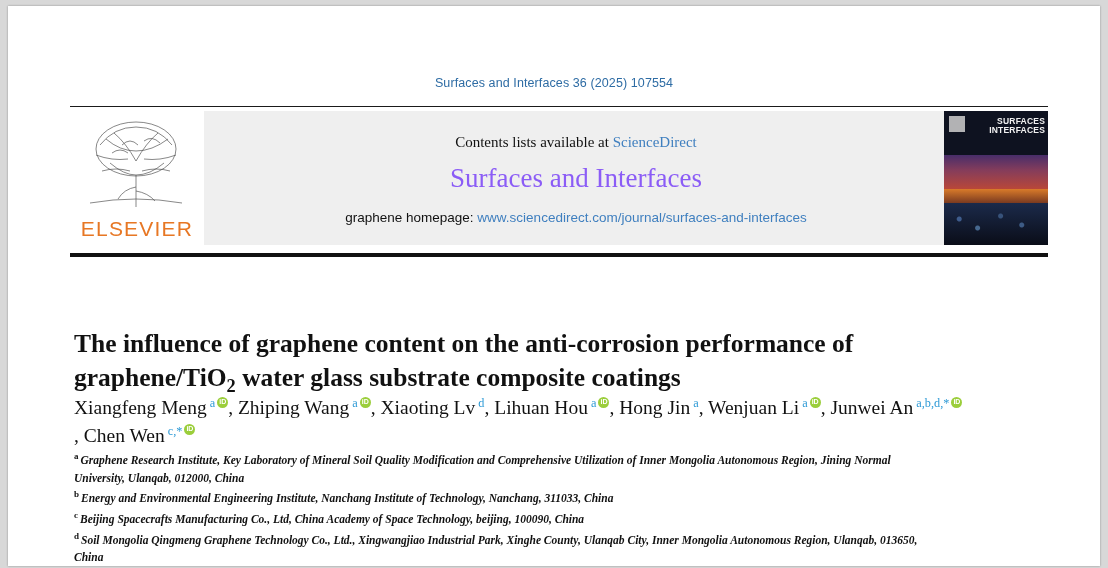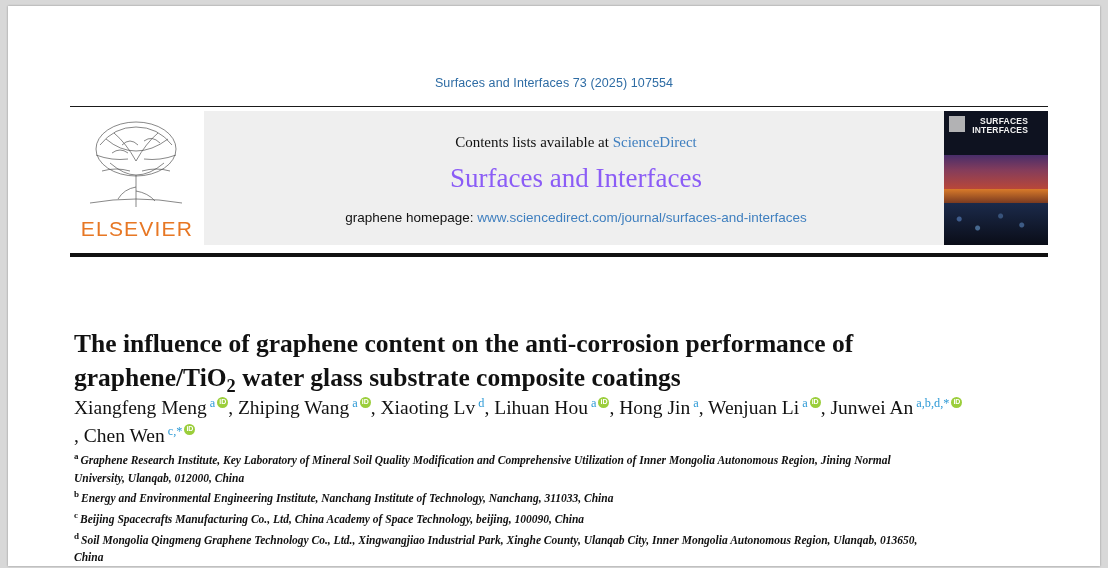--- a/index.html
+++ b/index.html
@@ -123,21 +123,21 @@
   }
   .cover-thumb {
     width: 104px;
     height: 134px;
     background: #0e1220;
     position: relative;
     overflow: hidden;
   }
   .cover-title {
     position: absolute;
-    right: 20px;
+    right: 3px;
     top: 6px;
     text-align: right;
     color: #f2f2f2;
     font-family: "Liberation Sans", sans-serif;
     font-size: 8.5px;
     font-weight: bold;
     line-height: 1.05;
     letter-spacing: 0.2px;
   }
   .cover-band1 {
@@ -254,21 +254,21 @@
     font-size: 9px;
     margin-right: 2px;
   }
   .aff-row { margin-bottom: 1px; }
 </style>
 </head>
 <body>
 
 <div class="page">
 
-  <div class="running-head">Surfaces and Interfaces 73 (2025) 107554</div>
+  <div class="running-head">Surfaces and Interfaces 36 (2025) 107554</div>
 
   <div class="masthead">
     <div class="masthead-inner">
 
       <div class="elsevier-cell">
         <svg class="elsevier-tree" viewBox="0 0 112 98">
           <g stroke="#555" stroke-width="0.7" fill="none">
             <ellipse cx="56" cy="34" rx="40" ry="27"></ellipse>
             <path d="M20 30 Q34 12 56 12 Q78 12 92 30"></path>
             <path d="M30 48 Q44 60 56 60 Q70 60 84 48"></path>

